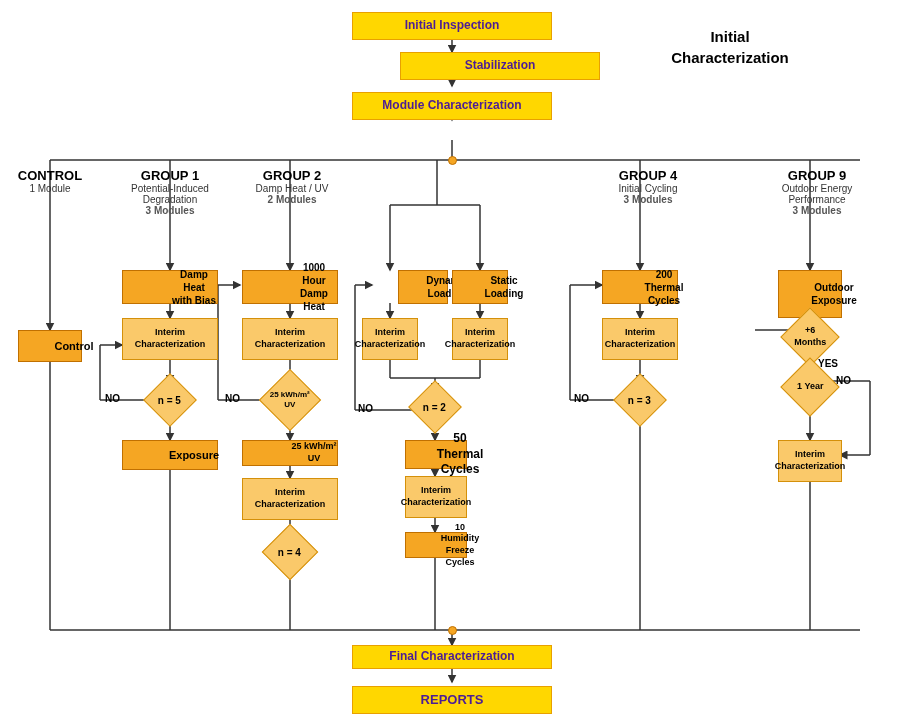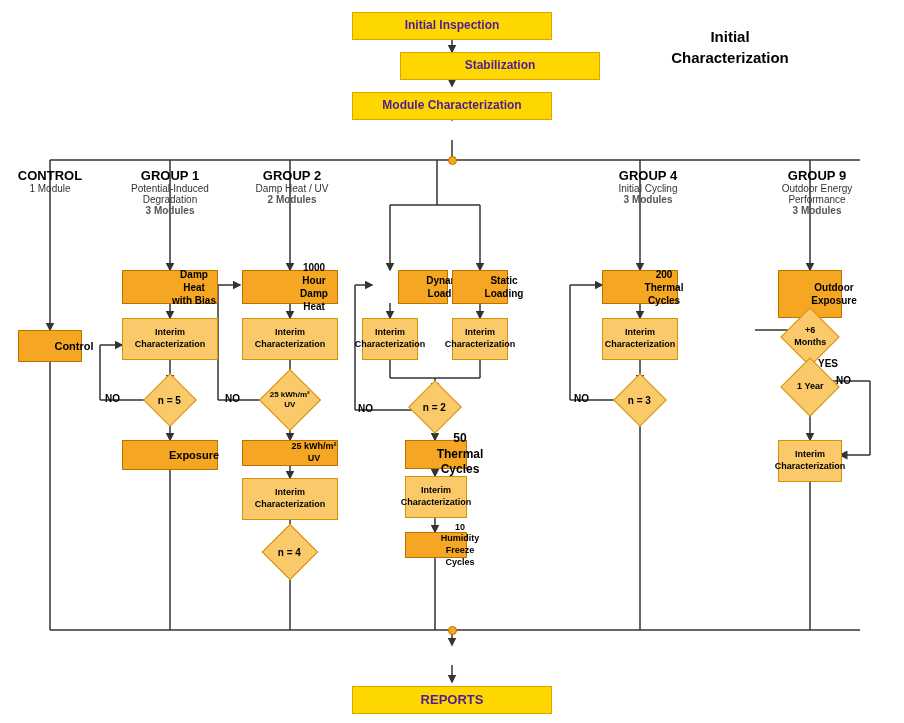--- a/index.html
+++ b/index.html
@@ -392,20 +392,23 @@
     <div class="diamond" style="width:42px; height:42px;">
       <span class="diamond-text" style="font-size:9px;">1 Year</span>
     </div>
   </div>
   <div class="box box-orange-light" style="left:778px; top:440px; width:64px; height:42px; font-size:9px;">
     <span>Interim<br>Characterization</span>
   </div>
   <span class="no-label" style="left:836px; top:375px;">NO</span>
   <span class="yes-label" style="left:818px; top:358px;">YES</span>
 
+  <div class="box box-yellow" style="left:352px; top:645px; width:200px; height:24px; font-size:12px;">
+    <span>Final Characterization</span>
+  </div>
   <div class="box box-yellow" style="left:352px; top:686px; width:200px; height:28px; font-size:13px; font-weight:bold;">
     <span>REPORTS</span>
   </div>
 
   <div style="position:absolute; left:448px; top:156px; width:9px; height:9px; border-radius:50%; background:#F5A623; border:1.5px solid #C07000; z-index:10;"></div>
 
   <div style="position:absolute; left:448px; top:626px; width:9px; height:9px; border-radius:50%; background:#F5A623; border:1.5px solid #C07000; z-index:10;"></div>
 
 </div>
 

